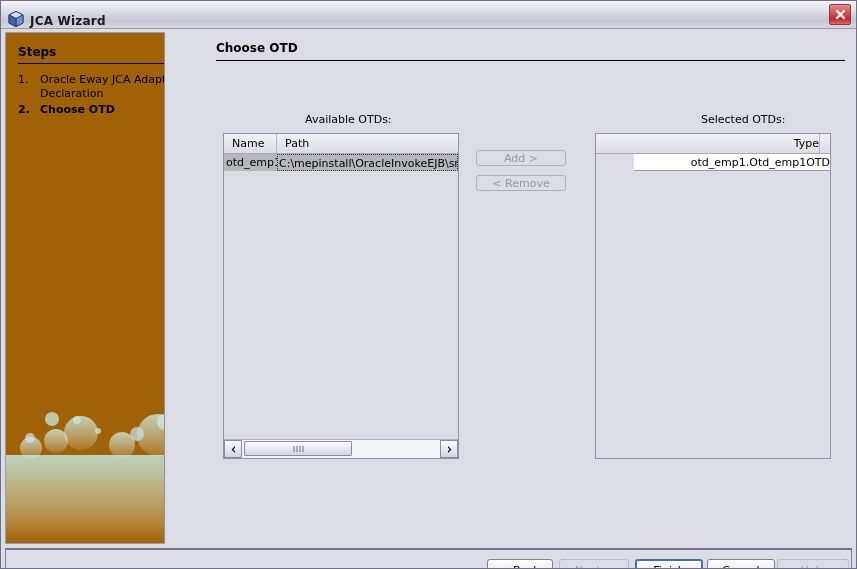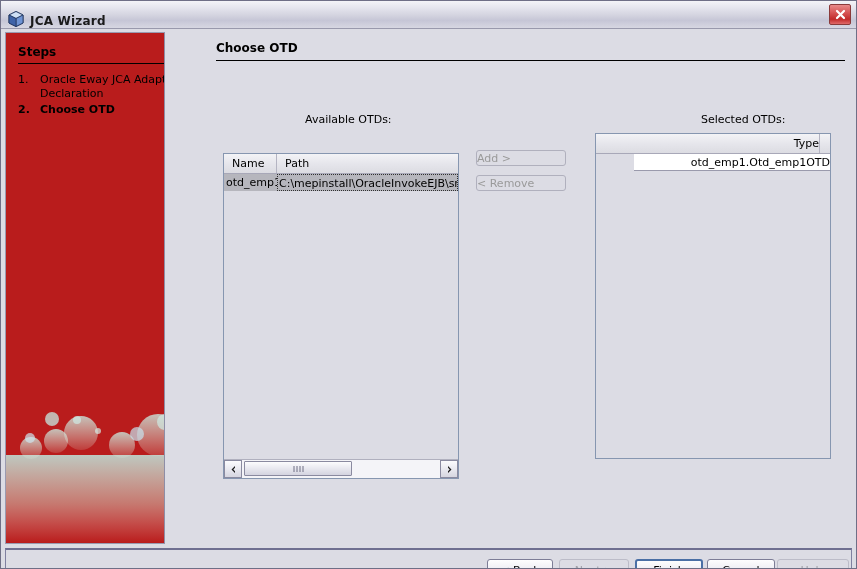--- a/index.html
+++ b/index.html
@@ -76,21 +76,21 @@
   }
 
   
   .steps-panel {
     position: absolute;
     left: 4px;
     top: 3px;
     width: 160px;
     height: 512px;
     box-sizing: border-box;
-    background: #b91c1c;
+    background: #a16207;
     border: 1px solid #9a9ab0;
     border-right: 1px solid #8e8ea6;
     overflow: hidden;
   }
   .steps-title {
     position: absolute;
     left: 12px;
     top: 12px;
     font-size: 12px;
     font-weight: bold;
@@ -177,21 +177,20 @@
   .table-box {
     position: absolute;
     left: 18px;
     top: 101px;
     width: 236px;
     height: 326px;
     box-sizing: border-box;
     border: 1px solid #8696b0;
     background: #dcdce4;
     overflow: hidden;
-    margin-top: 20px;
   }
   .thead {
     display: flex;
     height: 20px;
     box-sizing: border-box;
     background: linear-gradient(to bottom, #f3f3f6 0%, #e6e6ec 50%, #dcdce2 100%);
     border-bottom: 1px solid #a8a8b8;
   }
   .th {
     box-sizing: border-box;
@@ -287,21 +286,21 @@
     left: 271px;
     width: 90px;
     height: 16px;
     box-sizing: border-box;
     font-family: "DejaVu Sans", "Liberation Sans", sans-serif;
     font-size: 11px;
     color: #9a9a9a;
     background: #dcdce4;
     border: 1px solid #b0b0bd;
     border-radius: 3px;
-    text-align: left;
+    text-align: center;
     line-height: 16px;
     white-space: nowrap;
   }
   #btn-add { top: 118px; }
   #btn-remove { top: 143px; }
 
   
   .sel-box {
     position: absolute;
     left: 390px;

